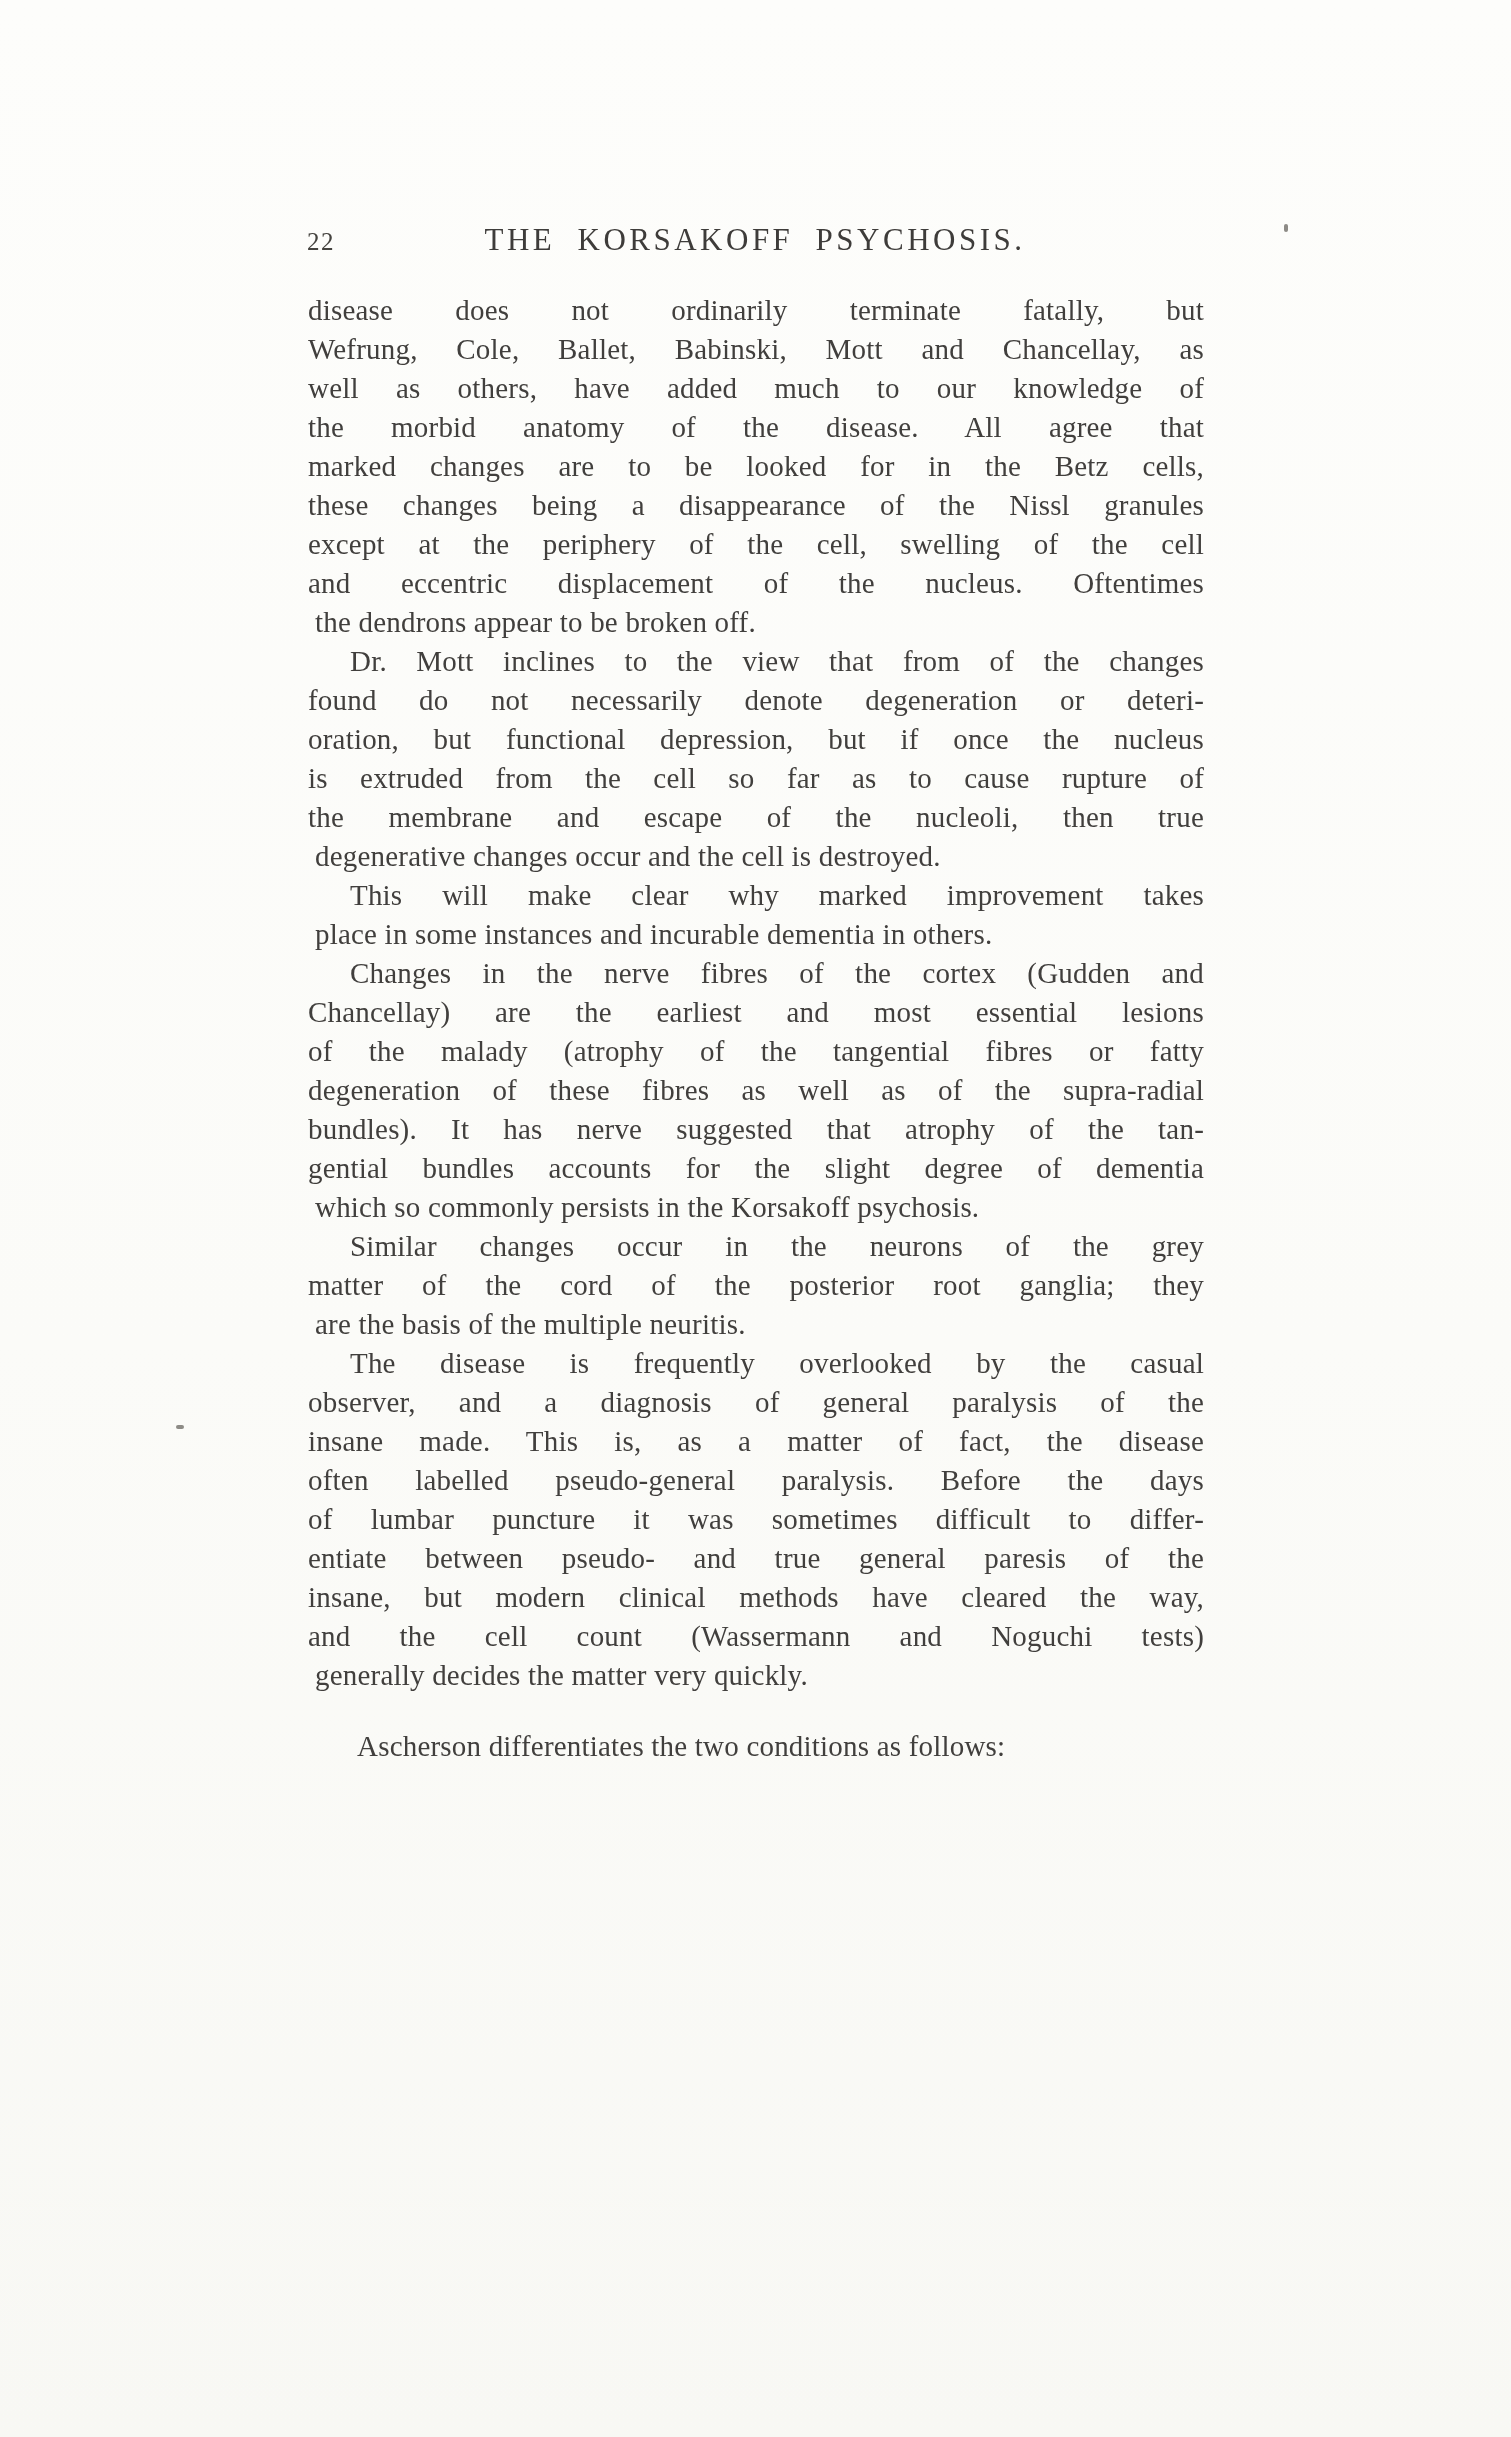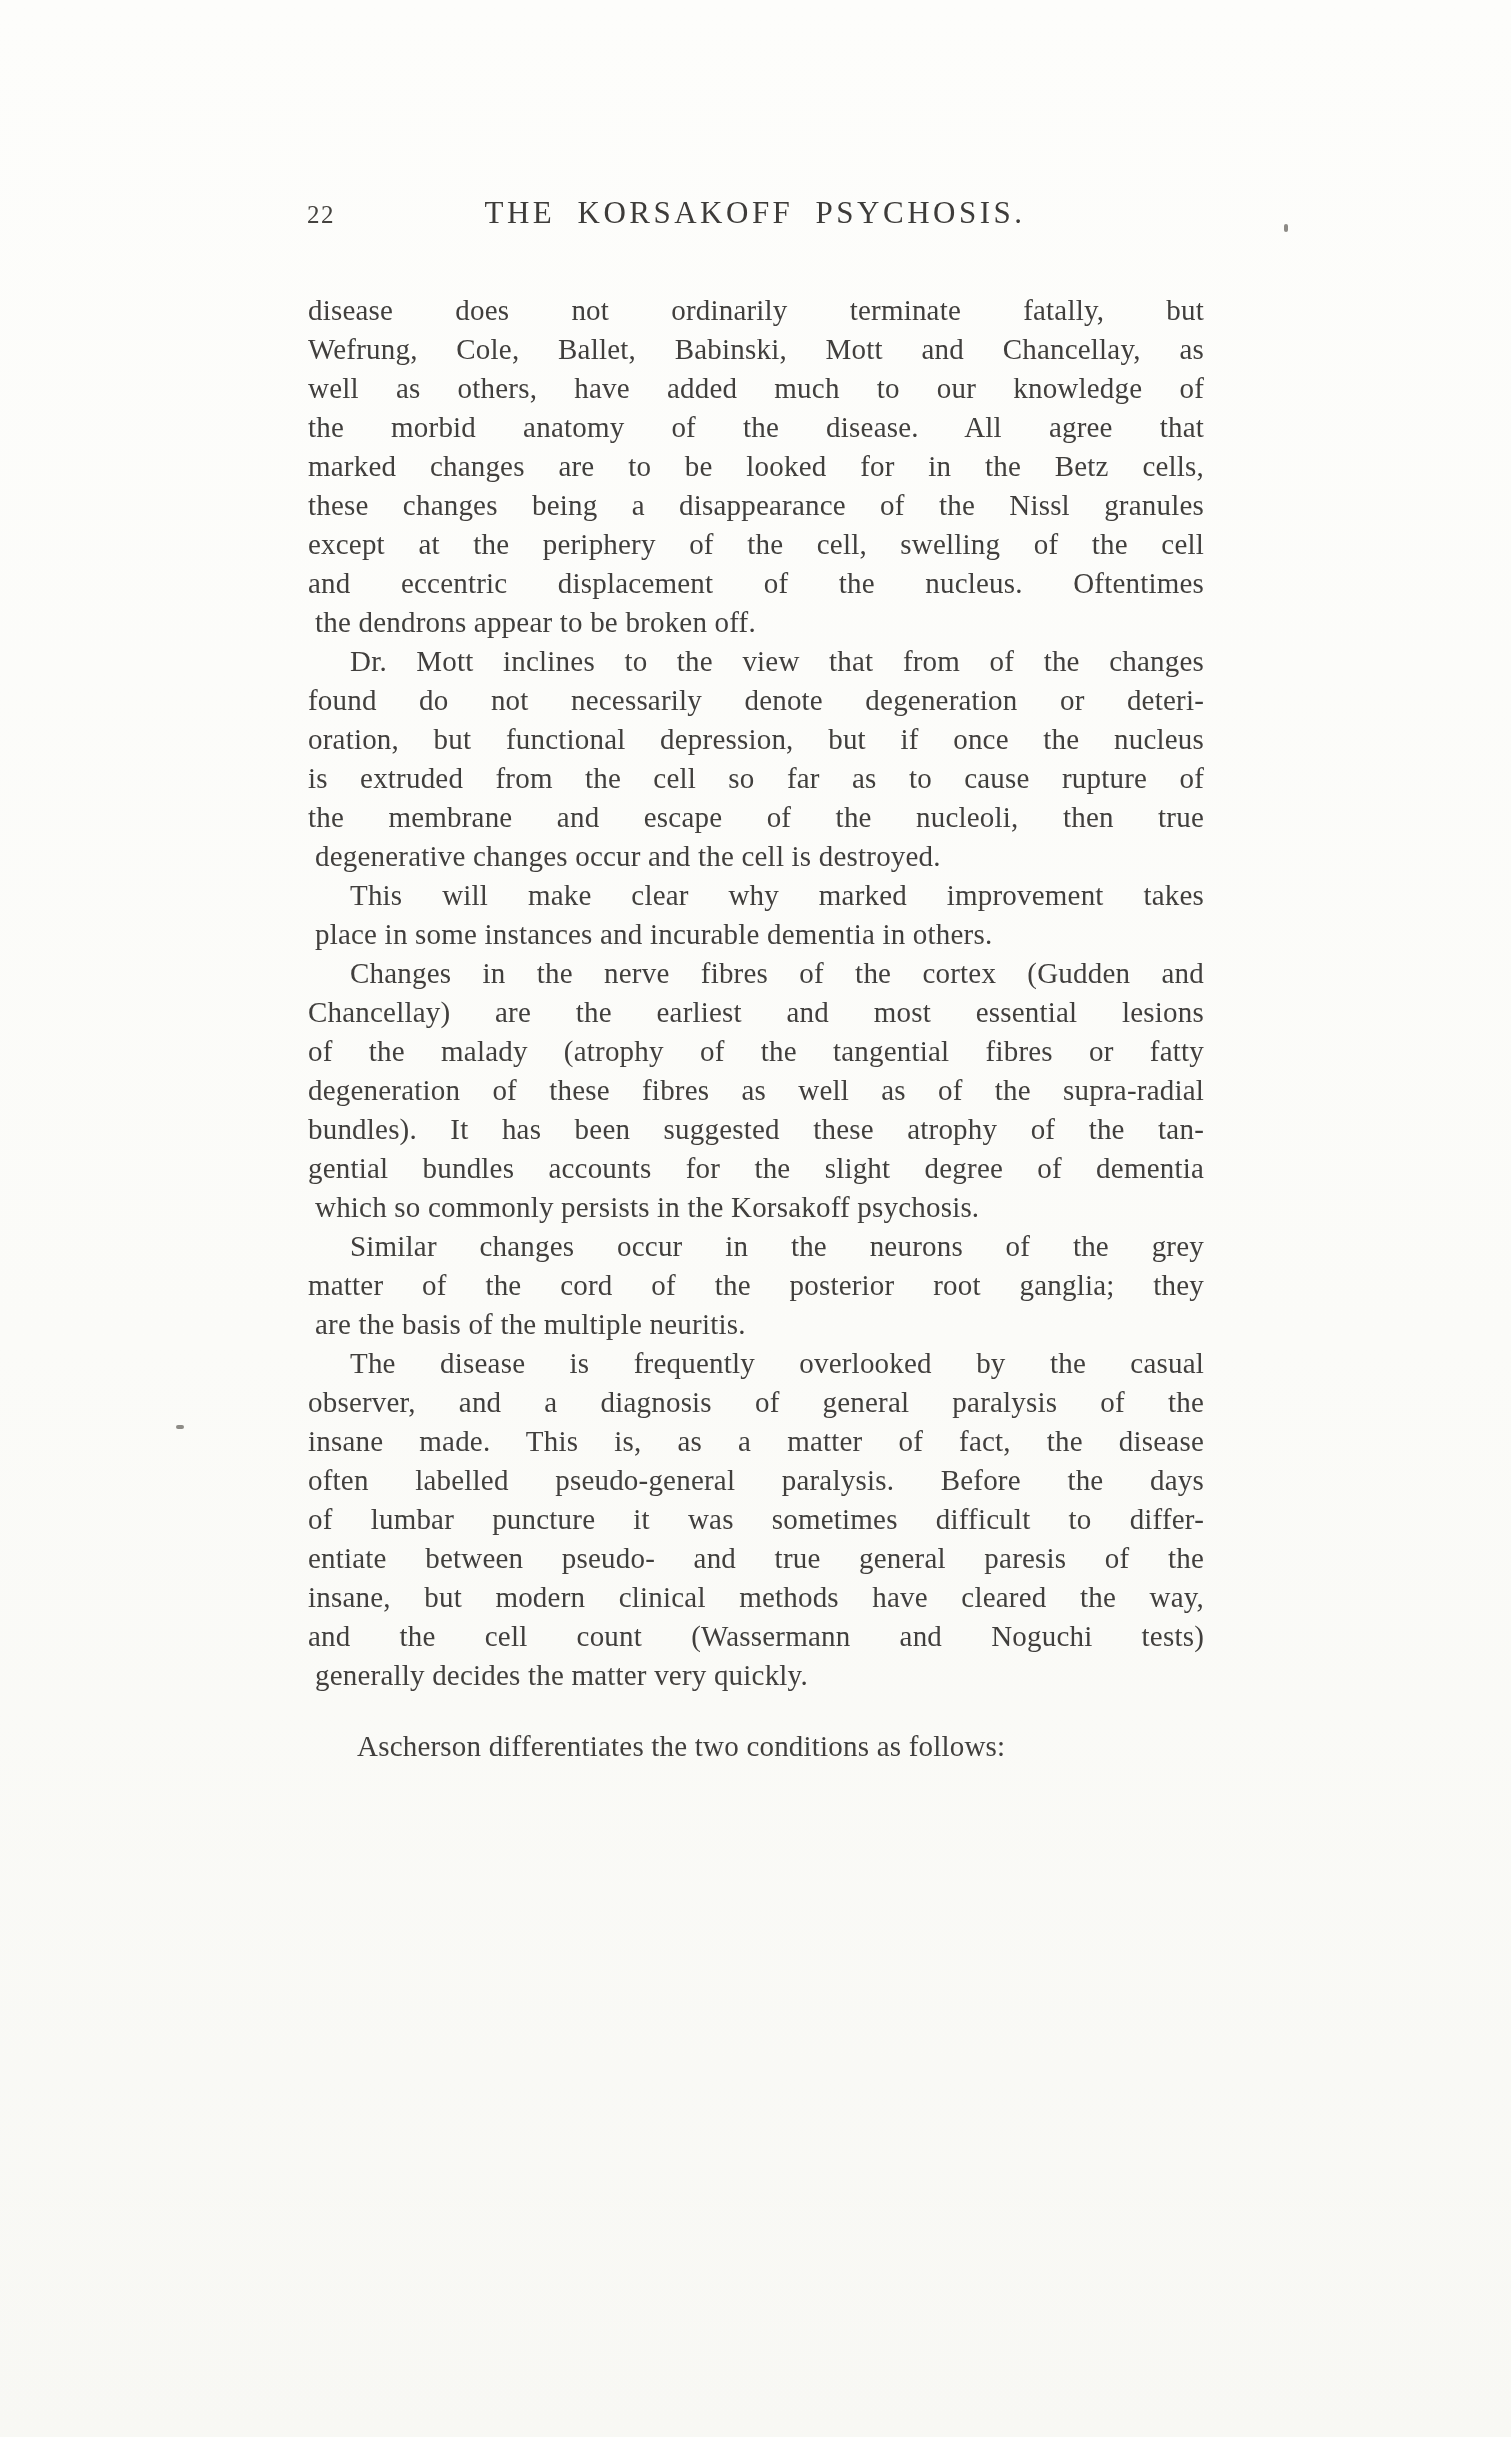--- a/index.html
+++ b/index.html
@@ -12,21 +12,21 @@
     position: relative;
     width: 1511px;
     height: 2438px;
     overflow: hidden;
     background: linear-gradient(180deg, #fdfdfb 0%, #fbfbf8 55%, #f8f8f4 100%);
     font-family: "Liberation Serif", "DejaVu Serif", serif;
     color: #413f3d;
   }
   .header {
     position: absolute;
-    top: 195px;
+    top: 222px;
     left: 307px;
     width: 896px;
     height: 45px;
   }
   .page-num {
     position: absolute;
     left: 0;
     top: 5.6px;
     font-size: 25px;
     letter-spacing: 1.4px;
@@ -94,21 +94,21 @@
       </div>
       <div class="paragraph">
         <div class="line indent">This will make clear why marked improvement takes</div>
         <div class="line last">place in some instances and incurable dementia in others.</div>
       </div>
       <div class="paragraph">
         <div class="line indent">Changes in the nerve fibres of the cortex (Gudden and</div>
         <div class="line">Chancellay) are the earliest and most essential lesions</div>
         <div class="line">of the malady (atrophy of the tangential fibres or fatty</div>
         <div class="line">degeneration of these fibres as well as of the supra-radial</div>
-        <div class="line">bundles). It has been suggested these atrophy of the tan-</div>
+        <div class="line">bundles). It has nerve suggested that atrophy of the tan-</div>
         <div class="line">gential bundles accounts for the slight degree of dementia</div>
         <div class="line last">which so commonly persists in the Korsakoff psychosis.</div>
       </div>
       <div class="paragraph">
         <div class="line indent">Similar changes occur in the neurons of the grey</div>
         <div class="line">matter of the cord of the posterior root ganglia; they</div>
         <div class="line last">are the basis of the multiple neuritis.</div>
       </div>
       <div class="paragraph">
         <div class="line indent">The disease is frequently overlooked by the casual</div>

